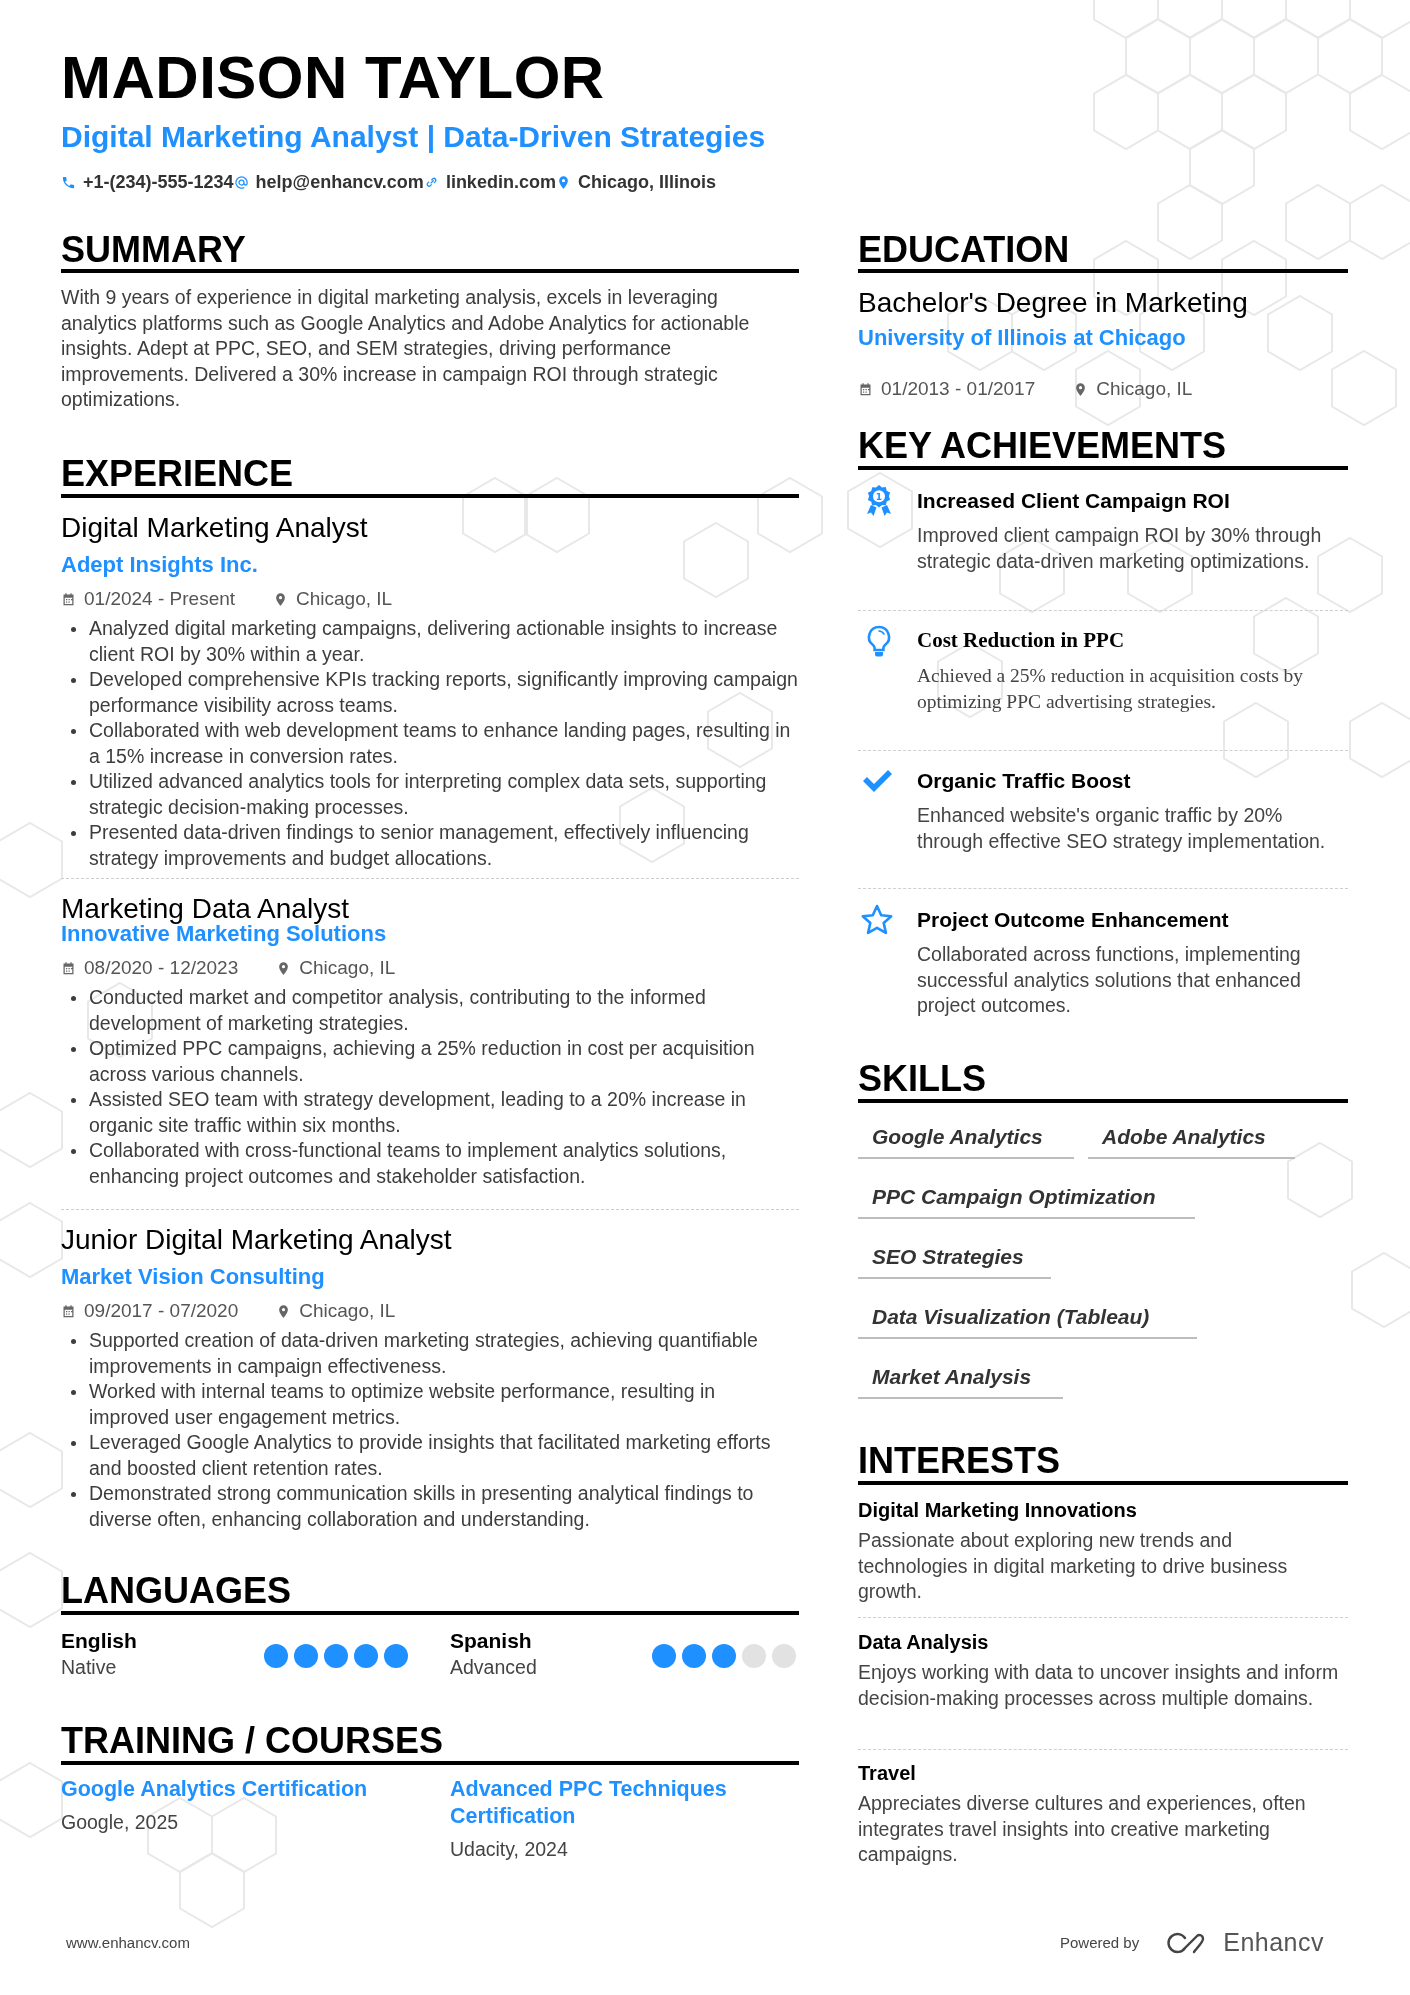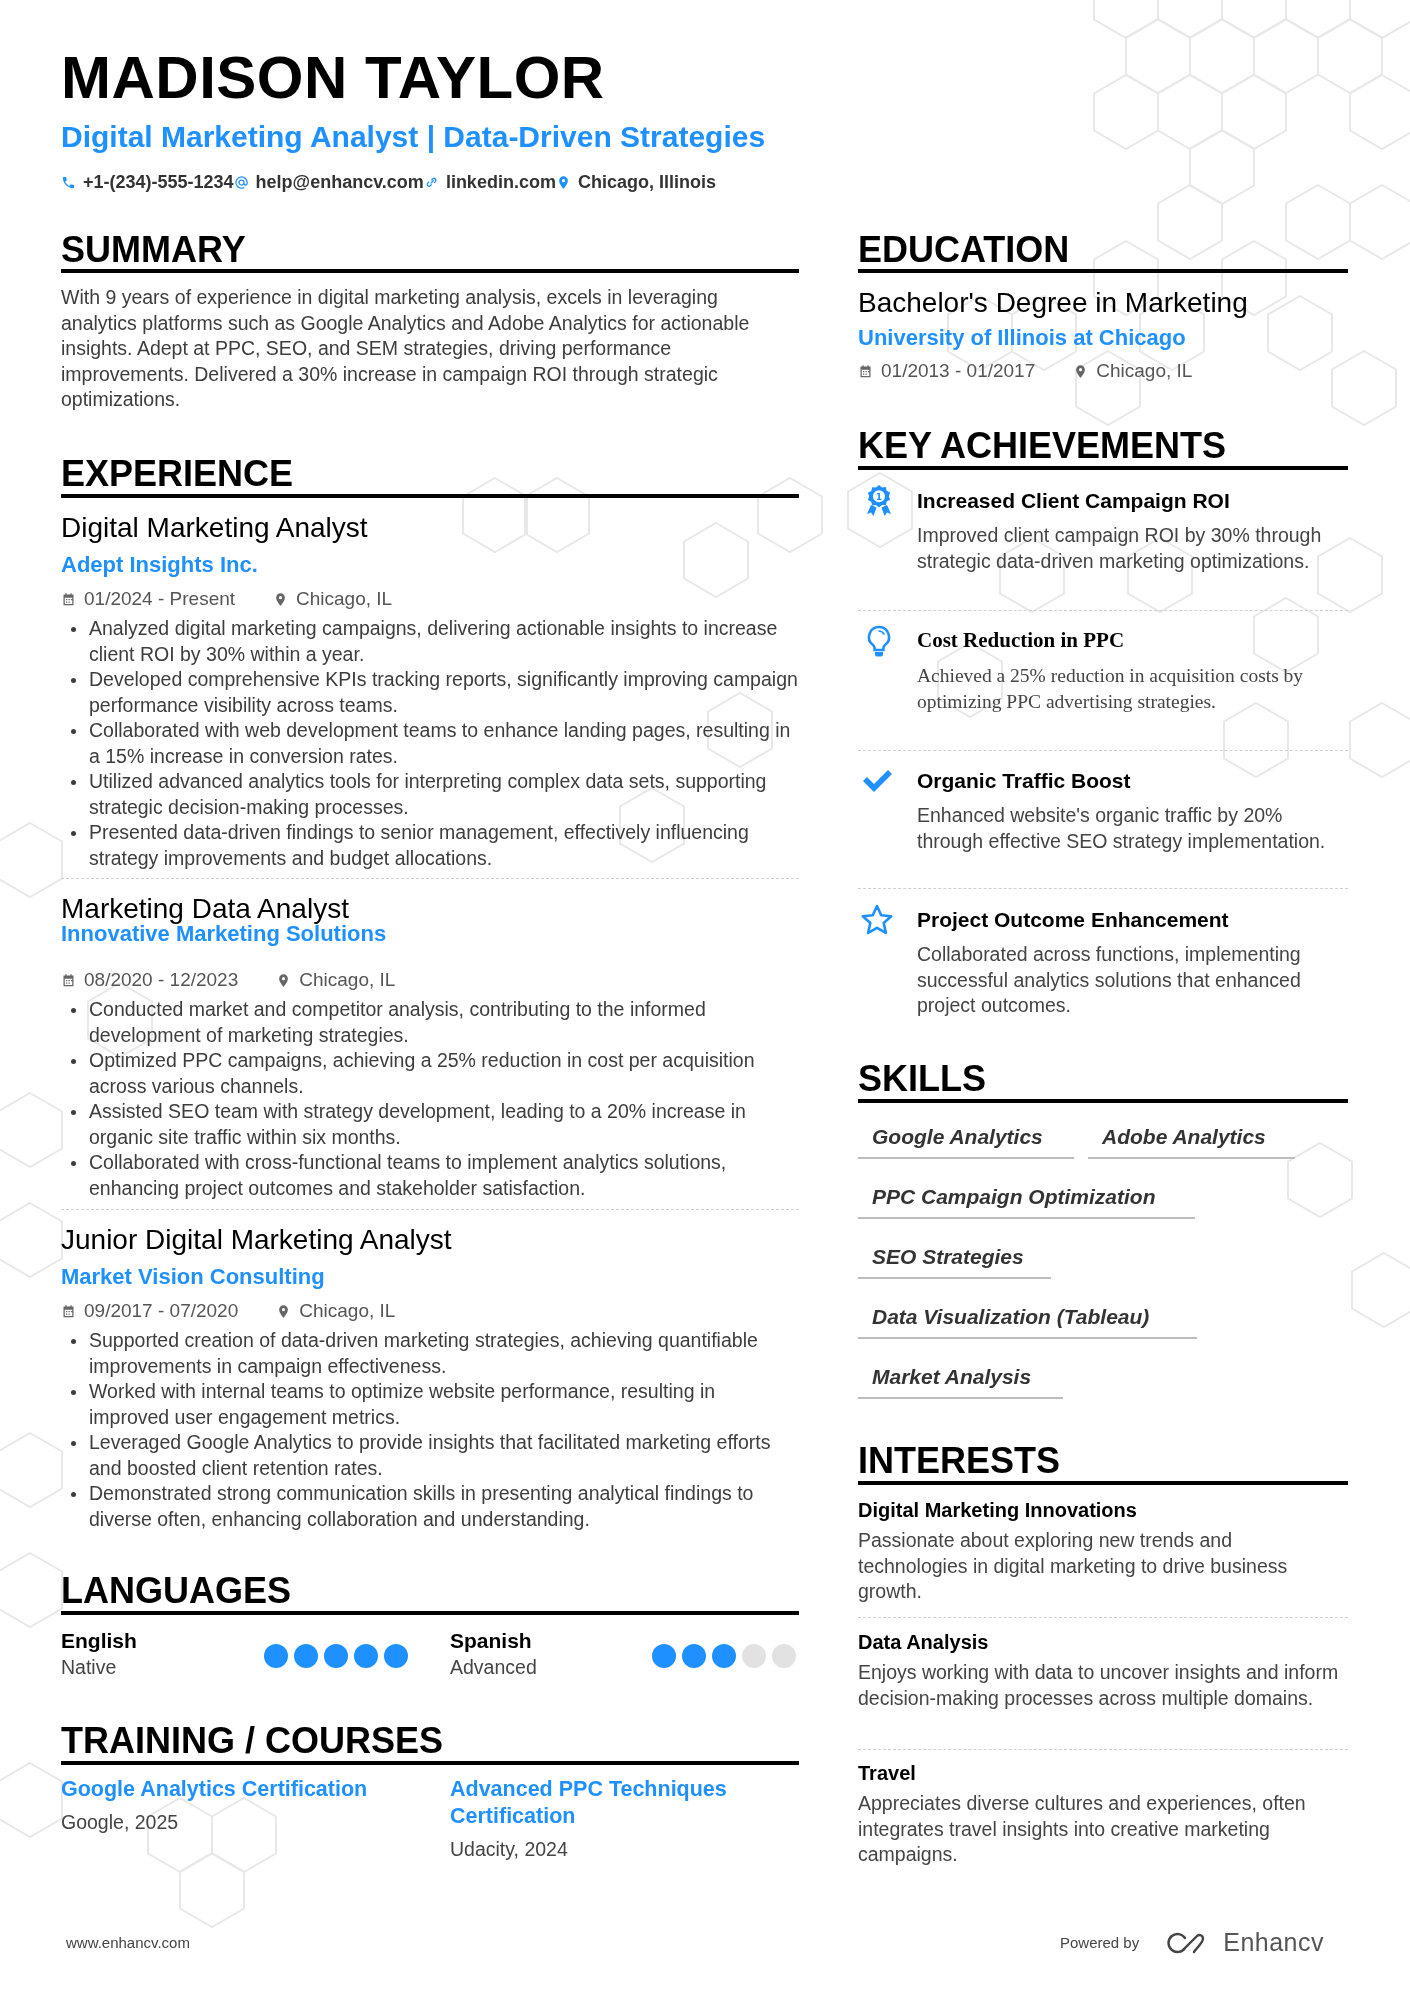--- a/index.html
+++ b/index.html
@@ -168,21 +168,21 @@
     <li>Collaborated with web development teams to enhance landing pages, resulting in a 15% increase in conversion rates.</li>
     <li>Utilized advanced analytics tools for interpreting complex data sets, supporting strategic decision-making processes.</li>
     <li>Presented data-driven findings to senior management, effectively influencing strategy improvements and budget allocations.</li>
   </ul>
 </div>
 <div class="abs col-left dash" style="top:878px"></div>
 
 <div class="abs col-left" style="top:895px">
   <div class="job-title">Marketing Data Analyst</div>
   <div class="company" style="">Innovative Marketing Solutions</div>
-  <div class="meta" style="margin-top:24px">
+  <div class="meta" style="margin-top:12px">
     <svg viewBox="0 0 24 24">
         <path d="M7 2h2v2h6V2h2v2h3v17H4V4h3V2zm-1 7v10h12V9H6zm2 2h2v2H8v-2zm4 0h2v2h-2v-2zm4 0h2v2h-2v-2zm-8 4h2v2H8v-2zm4 0h2v2h-2v-2z"></path>
       </svg>
     <span>08/2020 - 12/2023</span>
     <span class="gap"></span>
     <svg viewBox="0 0 24 24">
         <path d="M12 2a7 7 0 0 0-7 7c0 5.2 7 13 7 13s7-7.8 7-13a7 7 0 0 0-7-7zm0 9.5A2.5 2.5 0 1 1 12 6.5a2.5 2.5 0 0 1 0 5z"></path>
       </svg>
     <span>Chicago, IL</span>
   </div>
@@ -251,21 +251,21 @@
 <div class="abs" style="left:450px; top:1776px; width:330px;">
   <div class="course-title">Advanced PPC Techniques Certification</div>
   <div class="course-sub" style="margin-top:10px">Udacity, 2024</div>
 </div>
 
 <div class="abs col-right sec-head" style="top:232px">EDUCATION</div>
 <div class="abs col-right rule" style="top:269px"></div>
 <div class="abs col-right" style="top:289px">
   <div class="job-title">Bachelor's Degree in Marketing</div>
   <div class="company" style="margin-top:10px">University of Illinois at Chicago</div>
-  <div class="meta" style="margin-top:11px">
+  <div class="meta" style="margin-top:29px">
     <svg viewBox="0 0 24 24">
         <path d="M7 2h2v2h6V2h2v2h3v17H4V4h3V2zm-1 7v10h12V9H6zm2 2h2v2H8v-2zm4 0h2v2h-2v-2zm4 0h2v2h-2v-2zm-8 4h2v2H8v-2zm4 0h2v2h-2v-2z"></path>
       </svg>
     <span>01/2013 - 01/2017</span>
     <span class="gap"></span>
     <svg viewBox="0 0 24 24">
         <path d="M12 2a7 7 0 0 0-7 7c0 5.2 7 13 7 13s7-7.8 7-13a7 7 0 0 0-7-7zm0 9.5A2.5 2.5 0 1 1 12 6.5a2.5 2.5 0 0 1 0 5z"></path>
       </svg>
     <span>Chicago, IL</span>
   </div>

